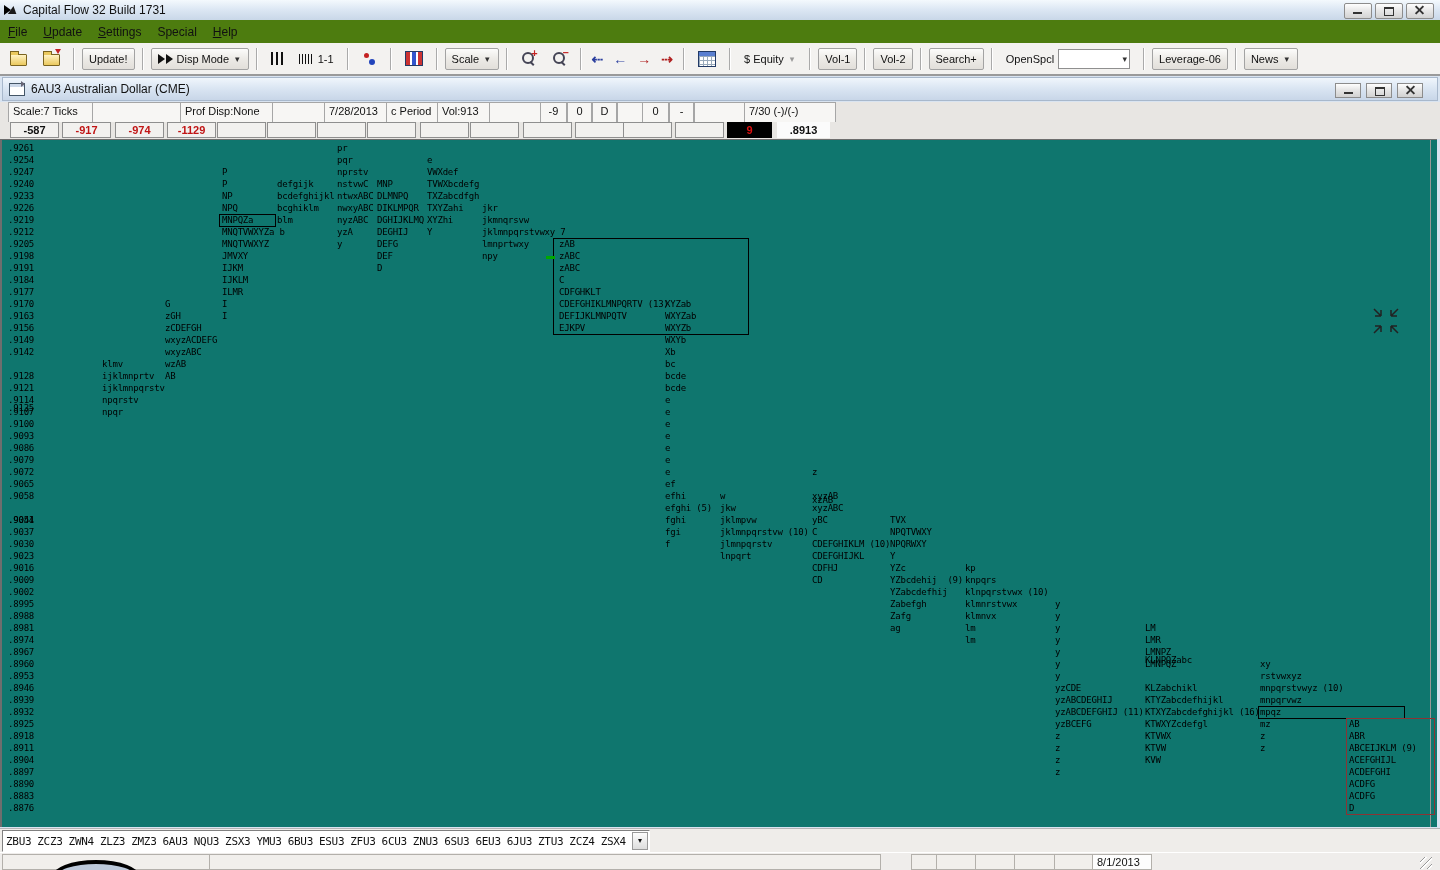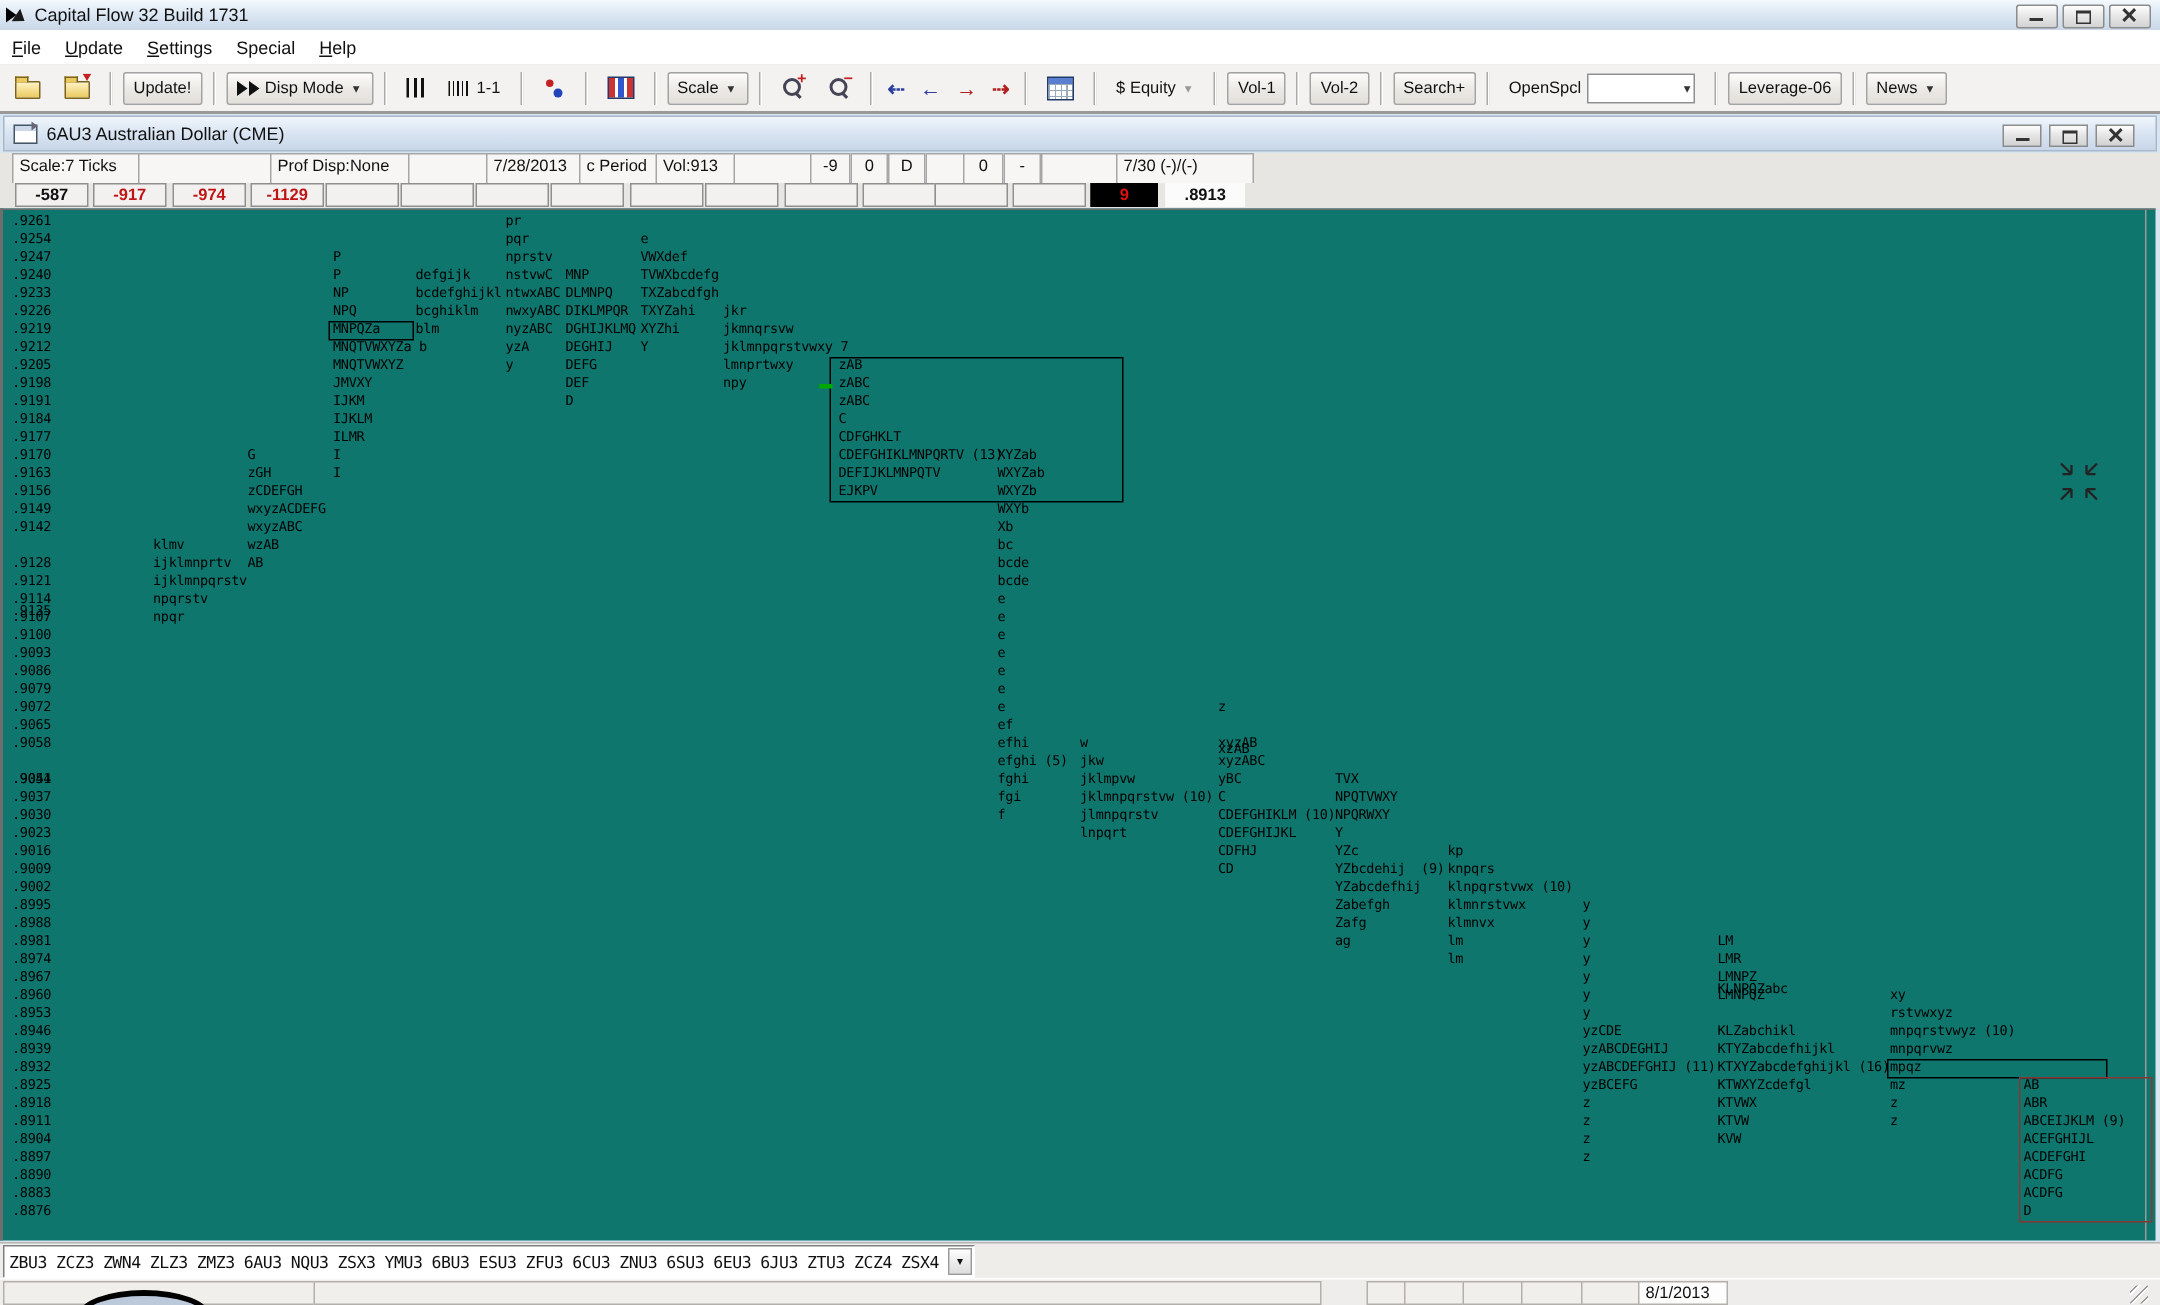--- a/index.html
+++ b/index.html
@@ -17,21 +17,21 @@
   #app-icon:after{content:"";position:absolute;left:6px;top:3px;width:0;height:0;
     border-left:7px solid #1a1a1a;border-top:5px solid transparent;border-bottom:5px solid transparent;transform:rotate(35deg)}
   .winbtns{position:absolute;right:6px;top:3px;display:flex;gap:3px}
   .winbtn{width:26px;height:14px;background:linear-gradient(#fefefe,#e8e8e8 45%,#d3d3d3);
     border:1px solid #8c8c8c;border-radius:2px;position:relative}
   .g-min:after{content:"";position:absolute;left:8px;top:8px;width:9px;height:2px;background:#333}
   .g-max:after{content:"";position:absolute;left:8px;top:3px;width:8px;height:6px;border:1px solid #333;border-top-width:2px}
   .g-close:before,.g-close:after{content:"";position:absolute;left:7px;top:5px;width:11px;height:2px;background:#333}
   .g-close:before{transform:rotate(45deg)}.g-close:after{transform:rotate(-45deg)}
   
-  #menubar{left:0;top:20px;width:1440px;height:23px;background:#ffffff;border-bottom:1px solid #d8d7d5;
+  #menubar{left:0;top:20px;width:1440px;height:23px;background:#4d7c0f;border-bottom:1px solid #d8d7d5;
     display:flex;align-items:center;font-size:12px}
   .menu-item{padding:3px 8px}
   
   #toolbar{left:0;top:43px;width:1440px;height:33px;background:#f3f2f0;border-bottom:2px solid #9a9a9a;
     display:flex;align-items:center;font-size:11px;gap:4px;padding-left:4px;box-sizing:border-box}
   .sep{width:1px;height:22px;background:#aaa;border-right:1px solid #fff;margin:0 3px}
   .tbtn{height:22px;display:flex;align-items:center;gap:4px;padding:0 6px;
     background:linear-gradient(#fcfcfb,#eceae6 50%,#e2dfda);border:1px solid #a3a3a3;border-radius:2px;box-sizing:border-box}
   .flat{border:none;background:none}
   .ic-folder{width:15px;height:10px;background:linear-gradient(#fff3c4,#eac95e);border:1px solid #7a6420;border-radius:1px;position:relative;margin-top:3px}

